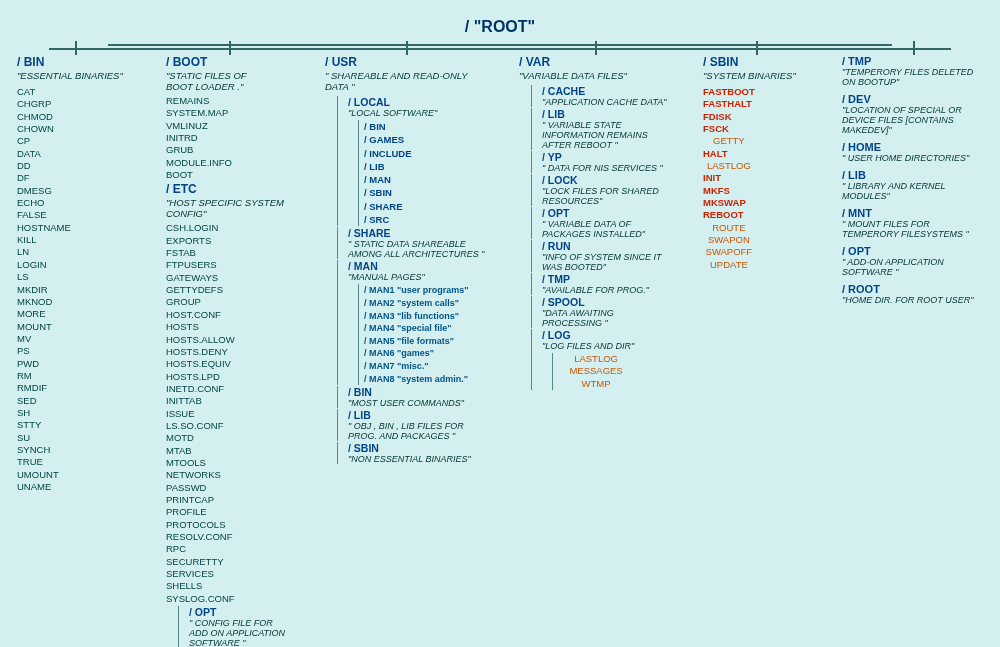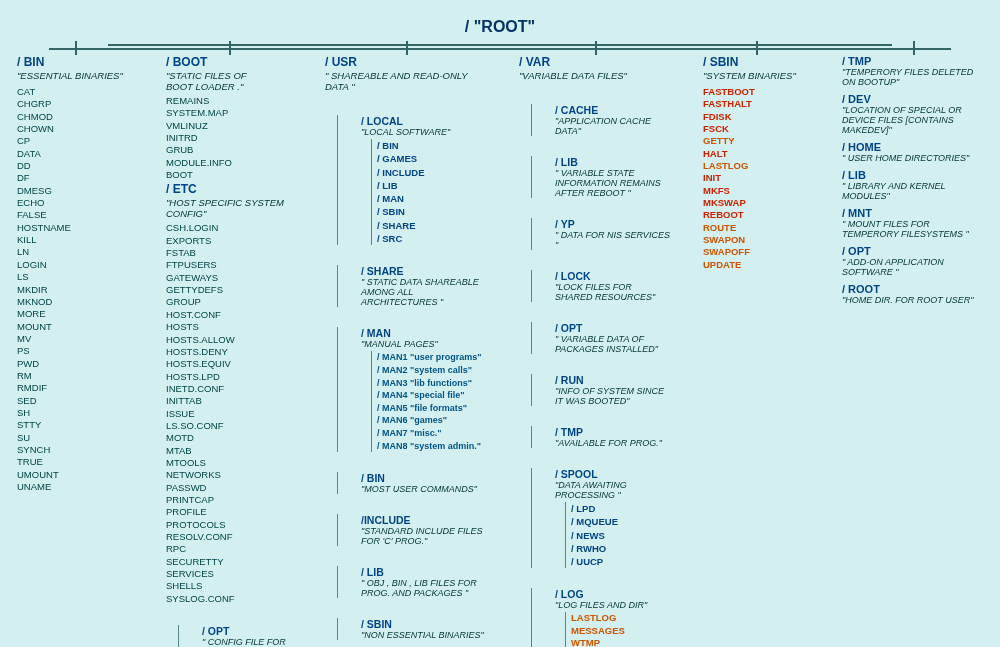--- a/index.html
+++ b/index.html
@@ -41,21 +41,22 @@
     }
     .node-files span {
       display: block;
     }
     .highlight-red {
       color: #cc2200 !important;
       font-weight: bold;
     }
     .highlight-orange {
       color: #cc5500 !important;
-      font-weight: bold;
+      font-weight: normal;
+      text-align: center;
     }
     
     .col {
       display: flex;
       flex-direction: column;
       align-items: flex-start;
       padding: 0 2px;
     }
     .col-bin { width: 120px; }
     .col-etc { width: 130px; }
@@ -71,23 +72,23 @@
       margin-bottom: 1px;
     }
     .section-desc {
       font-size: 9.5px;
       color: #003333;
       font-style: italic;
       margin-bottom: 3px;
     }
     .sub-node {
       margin-left: 12px;
-      margin-top: 20px;
+      margin-top: 1px;
       border-left: 1px solid #558888;
-      padding-left: 23px;
+      padding-left: 10px;
     }
     .sub-node-title {
       font-size: 10.5px;
       font-weight: bold;
       color: #004488;
     }
     .sub-node-desc {
       font-size: 9px;
       color: #003333;
       font-style: italic;
@@ -297,24 +298,20 @@
           <span class="dir-item" style="color:#005588; font-size:9px;">/ MAN7 "misc."</span>
           <span class="dir-item" style="color:#005588; font-size:9px;">/ MAN8 "system admin."</span>
         </div>
       </div>
 
       <div class="sub-node">
         <div class="sub-node-title">/ BIN</div>
         <div class="sub-node-desc">"MOST USER COMMANDS"</div>
       </div>
 
-      <div class="sub-node">
-        <div class="sub-node-title">/INCLUDE</div>
-        <div class="sub-node-desc">"STANDARD INCLUDE FILES FOR 'C' PROG."</div>
-      </div>
 
       <div class="sub-node">
         <div class="sub-node-title">/ LIB</div>
         <div class="sub-node-desc">" OBJ , BIN , LIB FILES FOR PROG. AND PACKAGES "</div>
       </div>
 
       <div class="sub-node">
         <div class="sub-node-title">/ SBIN</div>
         <div class="sub-node-desc">"NON ESSENTIAL BINARIES"</div>
       </div>
@@ -348,27 +345,20 @@
         <div class="sub-node-title">/ RUN</div>
         <div class="sub-node-desc">"INFO OF SYSTEM SINCE IT WAS BOOTED"</div>
       </div>
       <div class="sub-node">
         <div class="sub-node-title">/ TMP</div>
         <div class="sub-node-desc">"AVAILABLE FOR PROG."</div>
       </div>
       <div class="sub-node">
         <div class="sub-node-title">/ SPOOL</div>
         <div class="sub-node-desc">"DATA AWAITING PROCESSING "</div>
-        <div class="sub-sub-node">
-          <span class="dir-item">/ LPD</span>
-          <span class="dir-item">/ MQUEUE</span>
-          <span class="dir-item">/ NEWS</span>
-          <span class="dir-item">/ RWHO</span>
-          <span class="dir-item">/ UUCP</span>
-        </div>
       </div>
       <div class="sub-node">
         <div class="sub-node-title">/ LOG</div>
         <div class="sub-node-desc">"LOG FILES AND DIR"</div>
         <div class="sub-sub-node">
           <span class="file-item highlight-orange">LASTLOG</span>
           <span class="file-item highlight-orange">MESSAGES</span>
           <span class="file-item highlight-orange">WTMP</span>
         </div>
       </div>

